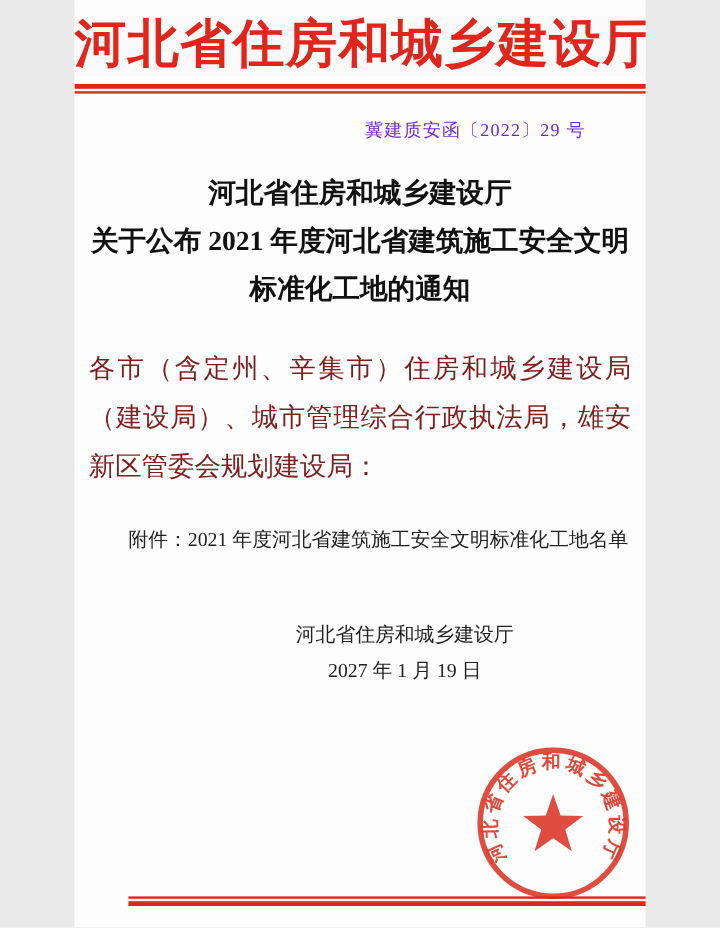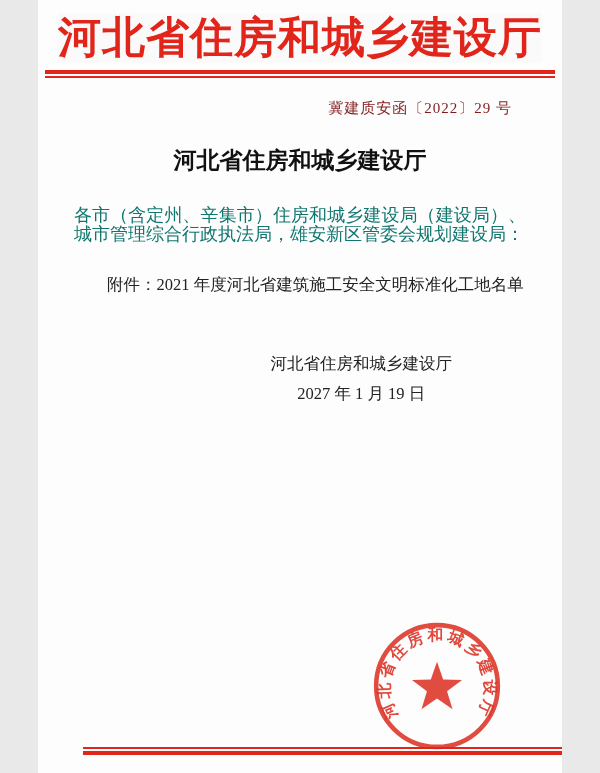--- a/index.html
+++ b/index.html
@@ -1,18 +1,18 @@
 <!DOCTYPE html>
 <html><head>
 <meta charset="utf-8">
 <style>
   html,body{margin:0;padding:0;background:#e9e9e9;}
   .page{
     position:relative;
-    width:524px;height:773px;
+    width:476px;height:773px;
     margin:0 auto;
     background:#fdfdfd;
     overflow:hidden;
     font-family:"Liberation Serif","DejaVu Serif",serif;
     color:#1c1c1c;
   }
   
   .masthead{
     margin-top:13px;
     text-align:center;
@@ -30,41 +30,41 @@
   .header-rule{width:510px;margin:7px auto 0 auto;}
   .header-rule .thick{height:4px;background:#e1251b;}
   .header-rule .thin{height:1.5px;background:#e1251b;margin-top:2px;}
   
   .doc-number{
     margin-top:21px;
     padding-right:50px;
     text-align:right;
     font-size:15px;
     letter-spacing:1px;
-    color:#7f1d1d;
+    color:#6d28d9;
   }
   
   .notice-title{
     margin-top:23px;
     text-align:center;
     font-size:23px;
     font-weight:bold;
     line-height:40px;
     color:#111;
   }
   .notice-title span{display:block;}
   
   .body-text{
     width:452px;
     margin:25px auto 0 auto;
-    font-size:18px;
-    line-height:19px;
+    font-size:22px;
+    line-height:41px;
     text-align:justify;
     text-justify:inter-ideograph;
-    color:#0f766e;
+    color:#7f1d1d;
   }
   .body-text p{margin:0;}
   .body-text p.indent{text-indent:2em;}
   .attachment{
     width:452px;
     margin:26px auto 0 auto;
     font-size:16.5px;
     line-height:29.5px;
     text-indent:2em;
     color:#222;
@@ -109,20 +109,22 @@
   </div>
   <div class="header-rule">
     <div class="thick"></div>
     <div class="thin"></div>
   </div>
 
   <div class="doc-number">冀建质安函〔2022〕29 号</div>
 
   <div class="notice-title">
     <span>河北省住房和城乡建设厅</span>
+    <span>关于公布 2021 年度河北省建筑施工安全文明</span>
+    <span>标准化工地的通知</span>
   </div>
 
   <div class="body-text">
     <p>各市（含定州、辛集市）住房和城乡建设局（建设局）、城市管理综合行政执法局，雄安新区管委会规划建设局：</p>
   </div>
 
   <div class="attachment">附件：2021 年度河北省建筑施工安全文明标准化工地名单</div>
 
   <div class="signature">
     <span class="sig-inner">

